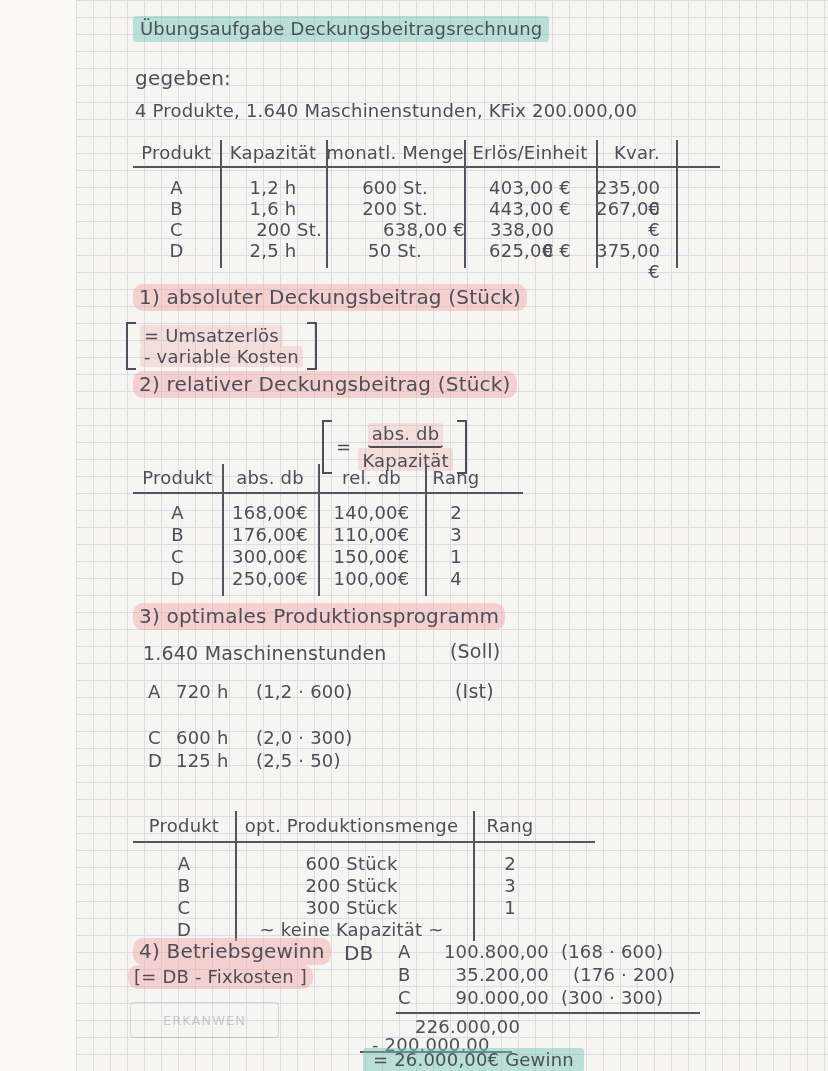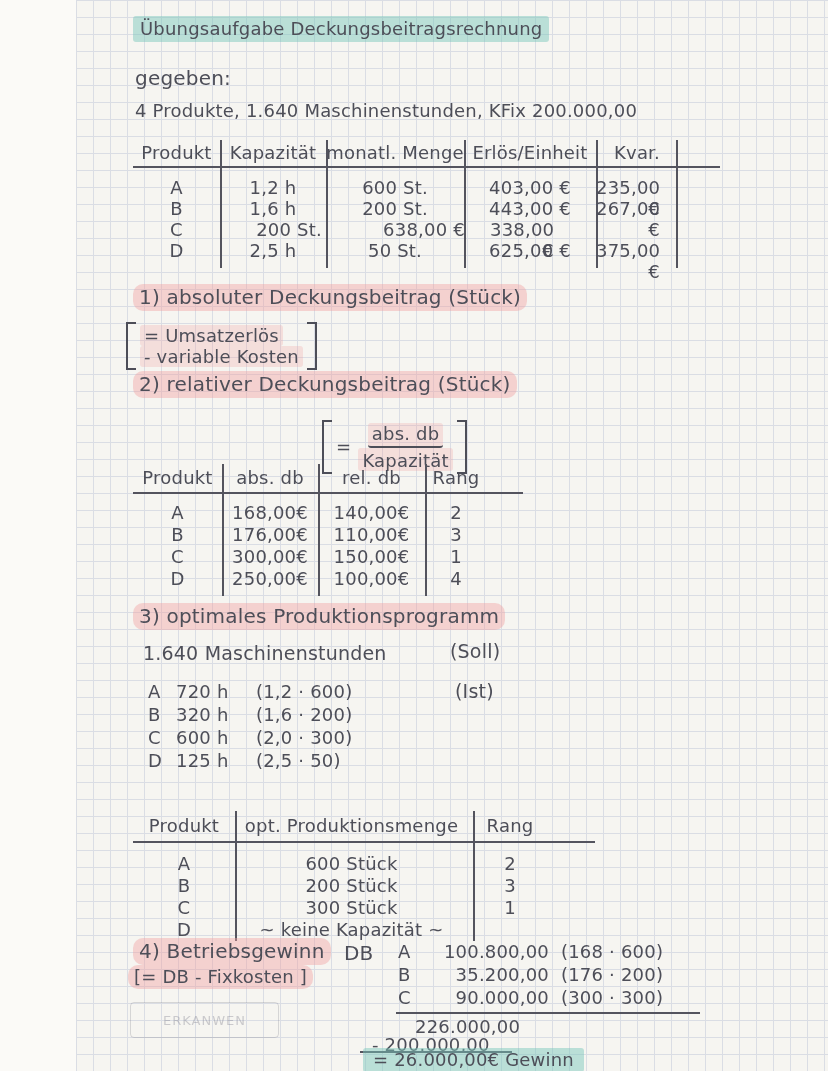--- a/index.html
+++ b/index.html
@@ -181,23 +181,20 @@
 
   
   <div class="abs h" style="left:133px;top:604px"><span class="hl-pink">3) optimales Produktionsprogramm</span></div>
   <div class="abs body-t" style="left:143px;top:642px">1.640 Maschinenstunden</div>
   <div class="abs body-t" style="left:450px;top:640px">(Soll)</div>
   <div class="abs body-t" style="left:455px;top:680px">(Ist)</div>
 
   <div class="abs small-t" style="left:148px;top:681px">
     <span style="display:inline-block;width:28px">A</span><span style="display:inline-block;width:80px">720 h</span><span>(1,2 · 600)</span>
   </div>
-  <div class="abs small-t" style="left:148px;top:704px">
-    <span style="display:inline-block;width:28px">B</span><span style="display:inline-block;width:80px">320 h</span><span>(1,6 · 200)</span>
-  </div>
   <div class="abs small-t" style="left:148px;top:727px">
     <span style="display:inline-block;width:28px">C</span><span style="display:inline-block;width:80px">600 h</span><span>(2,0 · 300)</span>
   </div>
   <div class="abs small-t" style="left:148px;top:750px">
     <span style="display:inline-block;width:28px">D</span><span style="display:inline-block;width:80px">125 h</span><span>(2,5 · 50)</span>
   </div>
 
 
   
   <div class="tbl t3" style="left:133px;top:811px;width:460px;height:130px">
@@ -233,21 +230,21 @@
 
   
   <div class="abs h" style="left:133px;top:939px"><span class="hl-pink">4) Betriebsgewinn</span></div>
   <div class="abs h" style="left:344px;top:941px">DB</div>
   <div class="abs small-t" style="left:128px;top:966px"><span class="hl-pink">[= DB - Fixkosten ]</span></div>
 
   <div class="abs small-t" style="left:398px;top:941px">
     <span style="display:inline-block;width:26px">A</span><span class="val-r">100.800,00</span><span style="margin-left:12px">(168 · 600)</span>
   </div>
   <div class="abs small-t" style="left:398px;top:964px">
-    <span style="display:inline-block;width:26px">B</span><span class="val-r">35.200,00</span><span style="margin-left:12px">(176 · 200)</span>
+    <span style="display:inline-block;width:26px">B</span><span class="val-r">35.200,00</span><span style="margin-left:24px">(176 · 200)</span>
   </div>
   <div class="abs small-t" style="left:398px;top:987px">
     <span style="display:inline-block;width:26px">C</span><span class="val-r">90.000,00</span><span style="margin-left:12px">(300 · 300)</span>
   </div>
 
   
   <div class="hline abs" style="left:396px;top:1012px;width:304px"></div>
   <div class="abs small-t" style="left:415px;top:1016px">226.000,00</div>
   <div class="abs small-t" style="left:372px;top:1034px">- 200.000,00</div>
   <div class="hline abs" style="left:360px;top:1051px;width:152px"></div>

